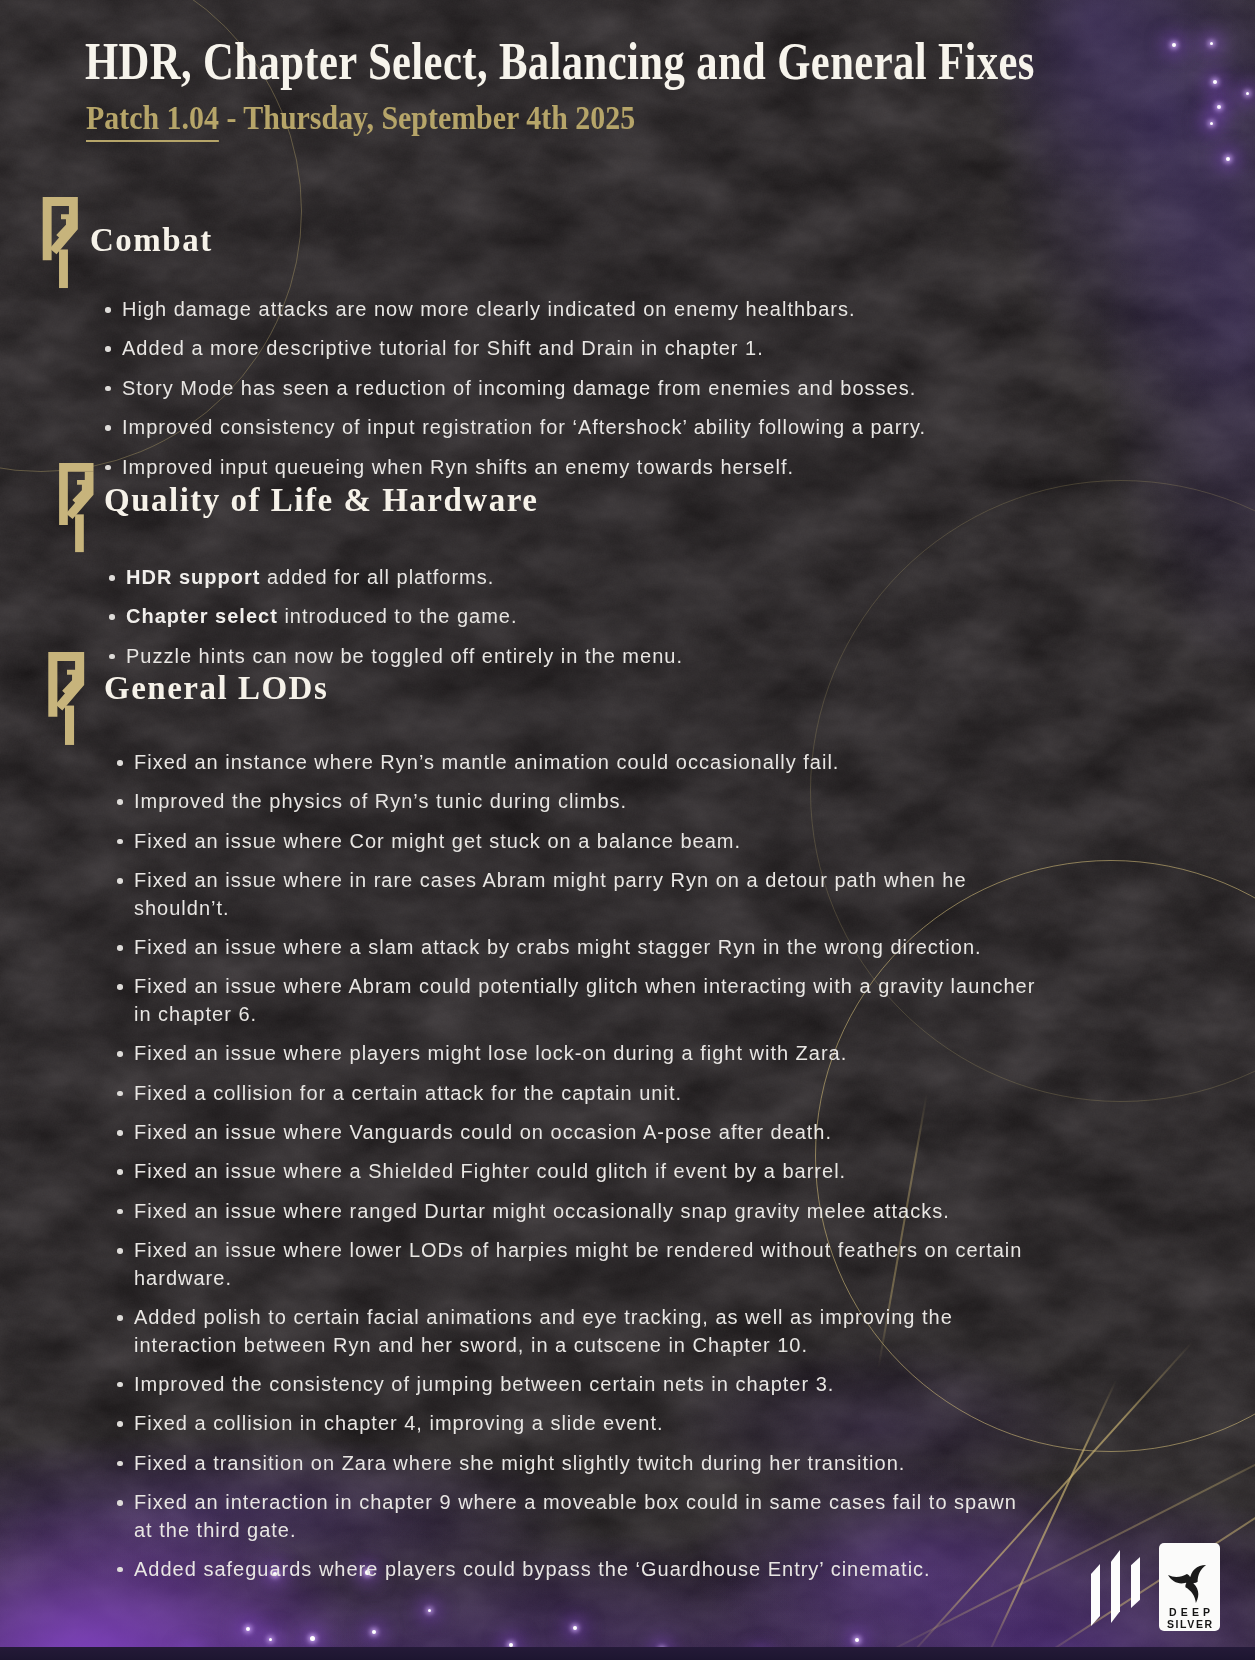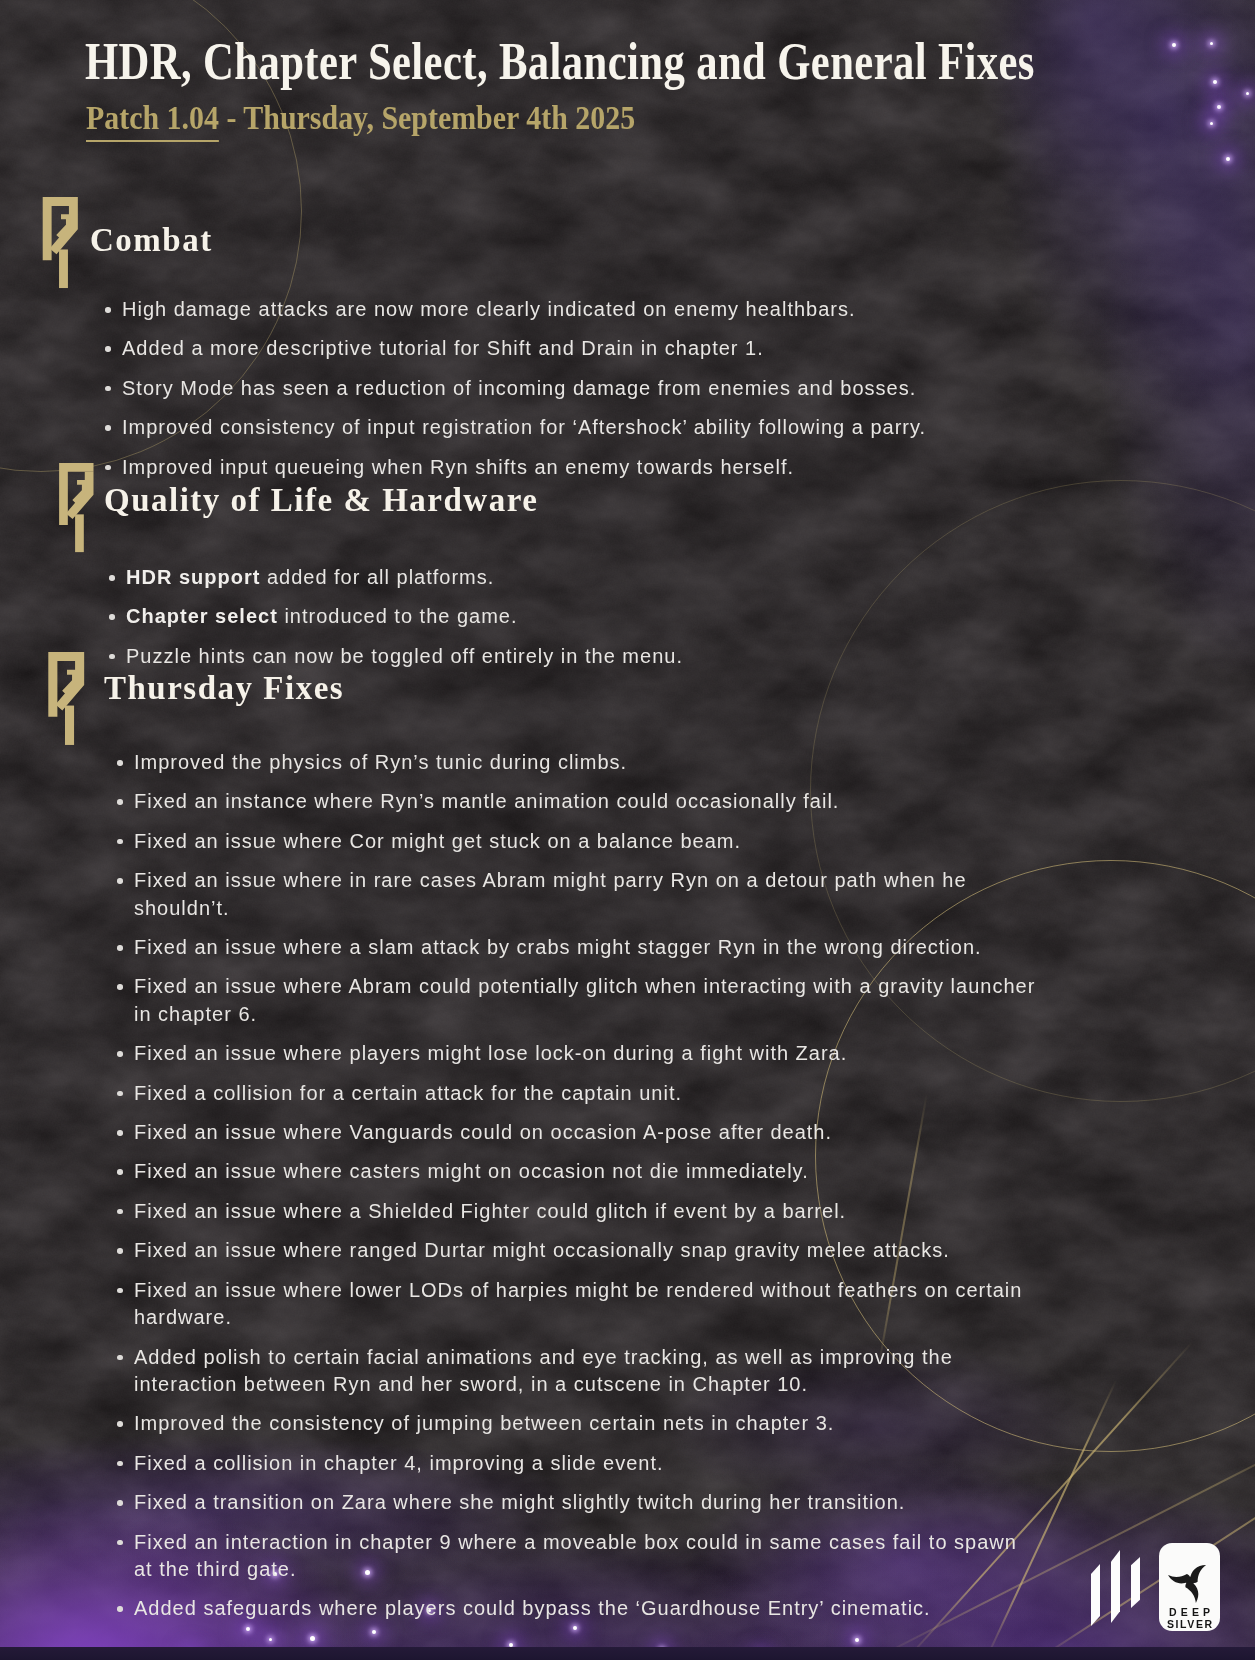--- a/index.html
+++ b/index.html
@@ -66,21 +66,21 @@
   }
   .notes li::before{
     content:"";position:absolute;left:5px;top:11px;width:5.5px;height:5.5px;
     border-radius:50%;background:#dedcd9;
   }
   .notes li strong{font-weight:700;color:#f1efec;}
   
   .dev-bar{position:absolute;width:9px;background:#fdfdfd;
     clip-path:polygon(0 16%,100% 0,100% 84%,0 100%);}
   .ds-badge{
-    position:absolute;left:1159px;top:1543px;width:61px;height:88px;border-radius:13px;
+    position:absolute;left:1159px;top:1543px;width:61px;height:88px;border-radius:5px;
     background:#fbfbfa;display:flex;flex-direction:column;align-items:center;
     padding-top:16px;box-sizing:border-box;
   }
   .ds-text{display:flex;flex-direction:column;align-items:center;margin-top:4px;
     font-weight:700;color:#151515;line-height:1.12;}
   .ds-l1{font-size:10.5px;letter-spacing:4.2px;margin-right:-4.2px;}
   .ds-l2{font-size:10.5px;letter-spacing:1.6px;margin-right:-1.6px;}
 </style>
 </head>
 <body>
@@ -161,32 +161,31 @@
   <h2 class="sec-title" style="left:104px;top:484px">Quality of Life &amp; Hardware</h2>
   <ul class="notes" style="left:92px;top:552px;width:900px">
       <li><strong>HDR support</strong> added for all platforms.</li>
       <li><strong>Chapter select</strong> introduced to the game.</li>
       <li>Puzzle hints can now be toggled off entirely in the menu.</li>
     </ul>
 
   <svg class="rune-icon" style="left:46px;top:652px" width="44" height="97" viewBox="0 0 40 96">
       <use href="#rune"></use>
     </svg>
-  <h2 class="sec-title" style="left:104px;top:672px">Thursday Fixes</h2>
+  <h2 class="sec-title" style="left:104px;top:672px">General LODs</h2>
   <ul class="notes" style="left:100px;top:737px;width:950px">
+      <li>Fixed an instance where Ryn’s mantle animation could occasionally fail.</li>
       <li>Improved the physics of Ryn’s tunic during climbs.</li>
-      <li>Fixed an instance where Ryn’s mantle animation could occasionally fail.</li>
       <li>Fixed an issue where Cor might get stuck on a balance beam.</li>
       <li>Fixed an issue where in rare cases Abram might parry Ryn on a detour path when he shouldn’t.</li>
       <li>Fixed an issue where a slam attack by crabs might stagger Ryn in the wrong direction.</li>
       <li>Fixed an issue where Abram could potentially glitch when interacting with a gravity launcher in chapter 6.</li>
       <li>Fixed an issue where players might lose lock-on during a fight with Zara.</li>
       <li>Fixed a collision for a certain attack for the captain unit.</li>
       <li>Fixed an issue where Vanguards could on occasion A-pose after death.</li>
-      <li>Fixed an issue where casters might on occasion not die immediately.</li>
       <li>Fixed an issue where a Shielded Fighter could glitch if event by a barrel.</li>
       <li>Fixed an issue where ranged Durtar might occasionally snap gravity melee attacks.</li>
       <li>Fixed an issue where lower LODs of harpies might be rendered without feathers on certain hardware.</li>
       <li>Added polish to certain facial animations and eye tracking, as well as improving the interaction between Ryn and her sword, in a cutscene in Chapter 10.</li>
       <li>Improved the consistency of jumping between certain nets in chapter 3.</li>
       <li>Fixed a collision in chapter 4, improving a slide event.</li>
       <li>Fixed a transition on Zara where she might slightly twitch during her transition.</li>
       <li>Fixed an interaction in chapter 9 where a moveable box could in same cases fail to spawn at the third gate.</li>
       <li>Added safeguards where players could bypass the ‘Guardhouse Entry’ cinematic.</li>
     </ul>

